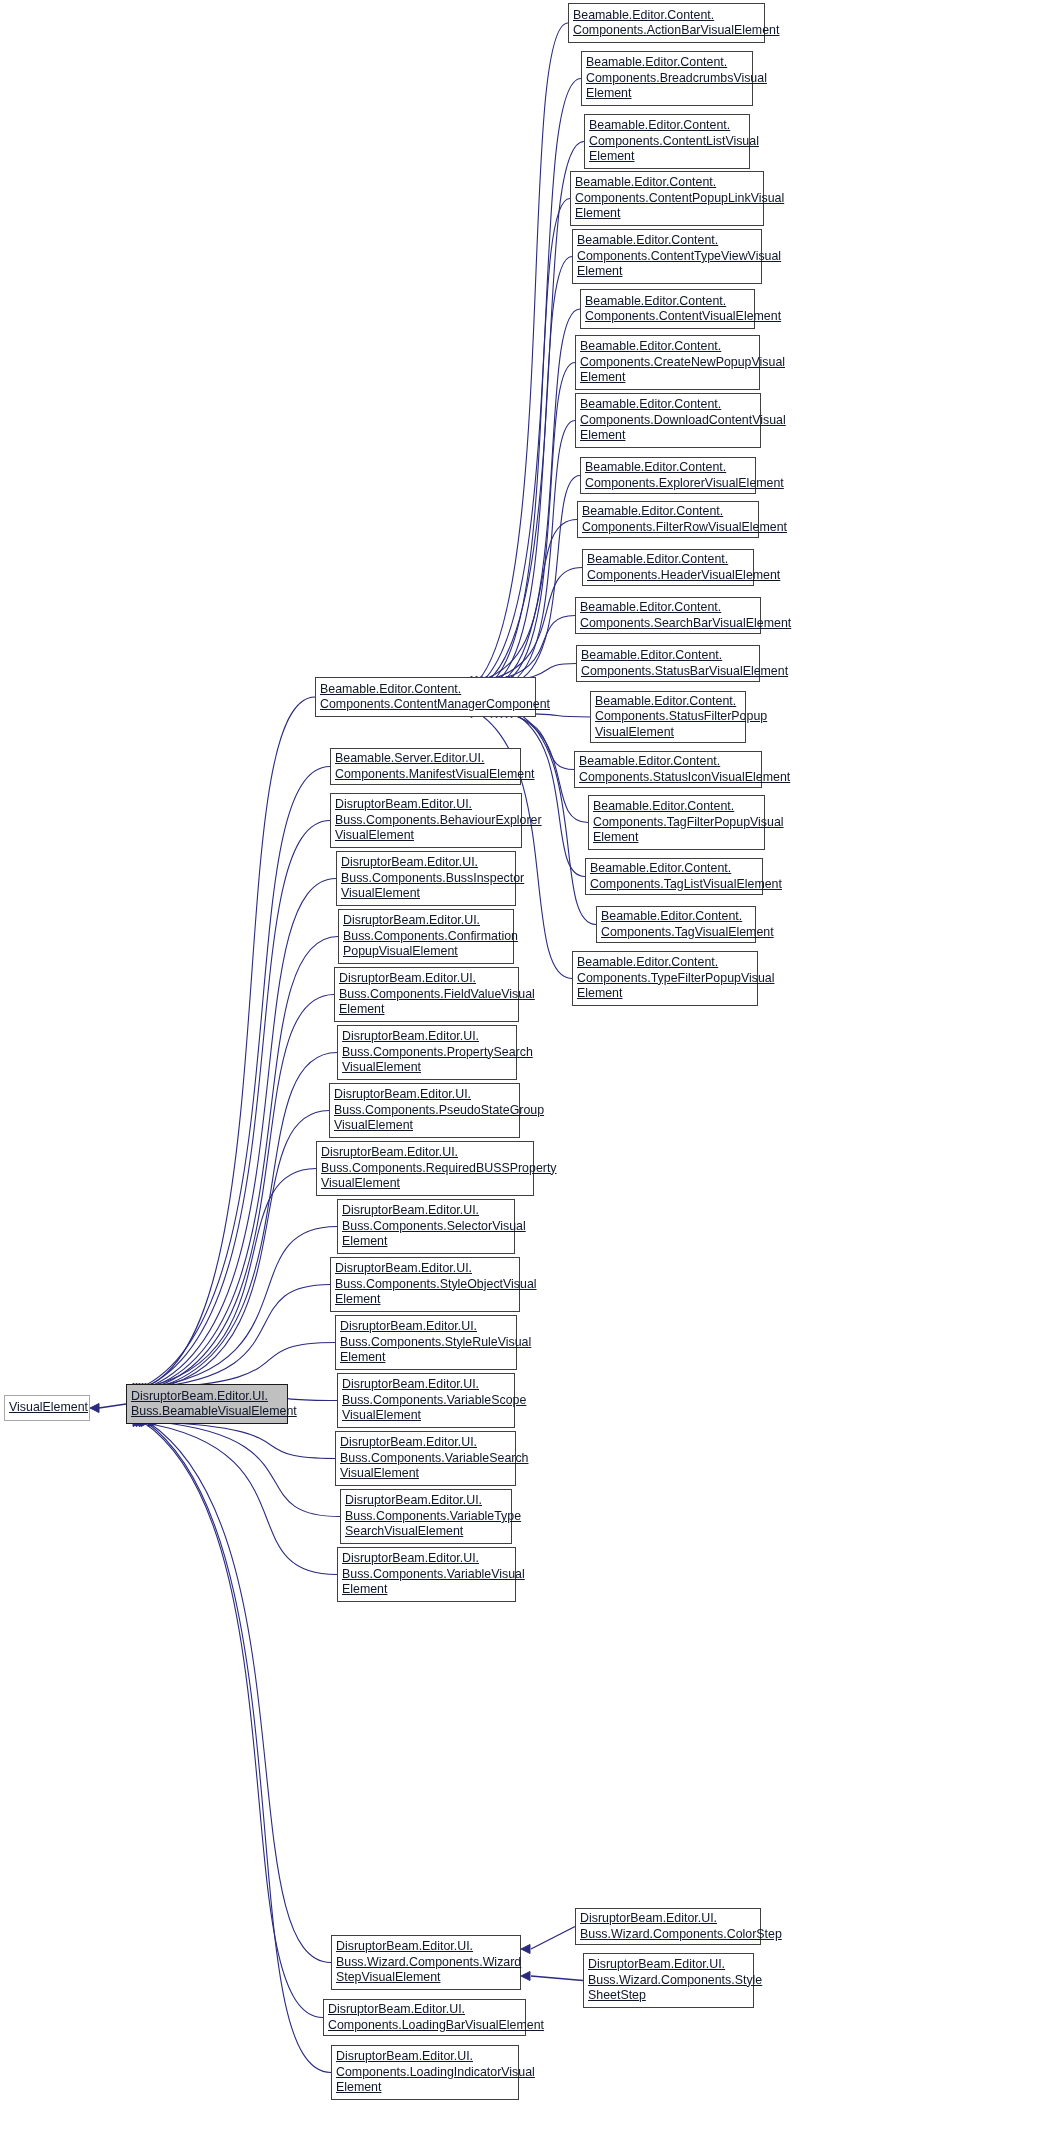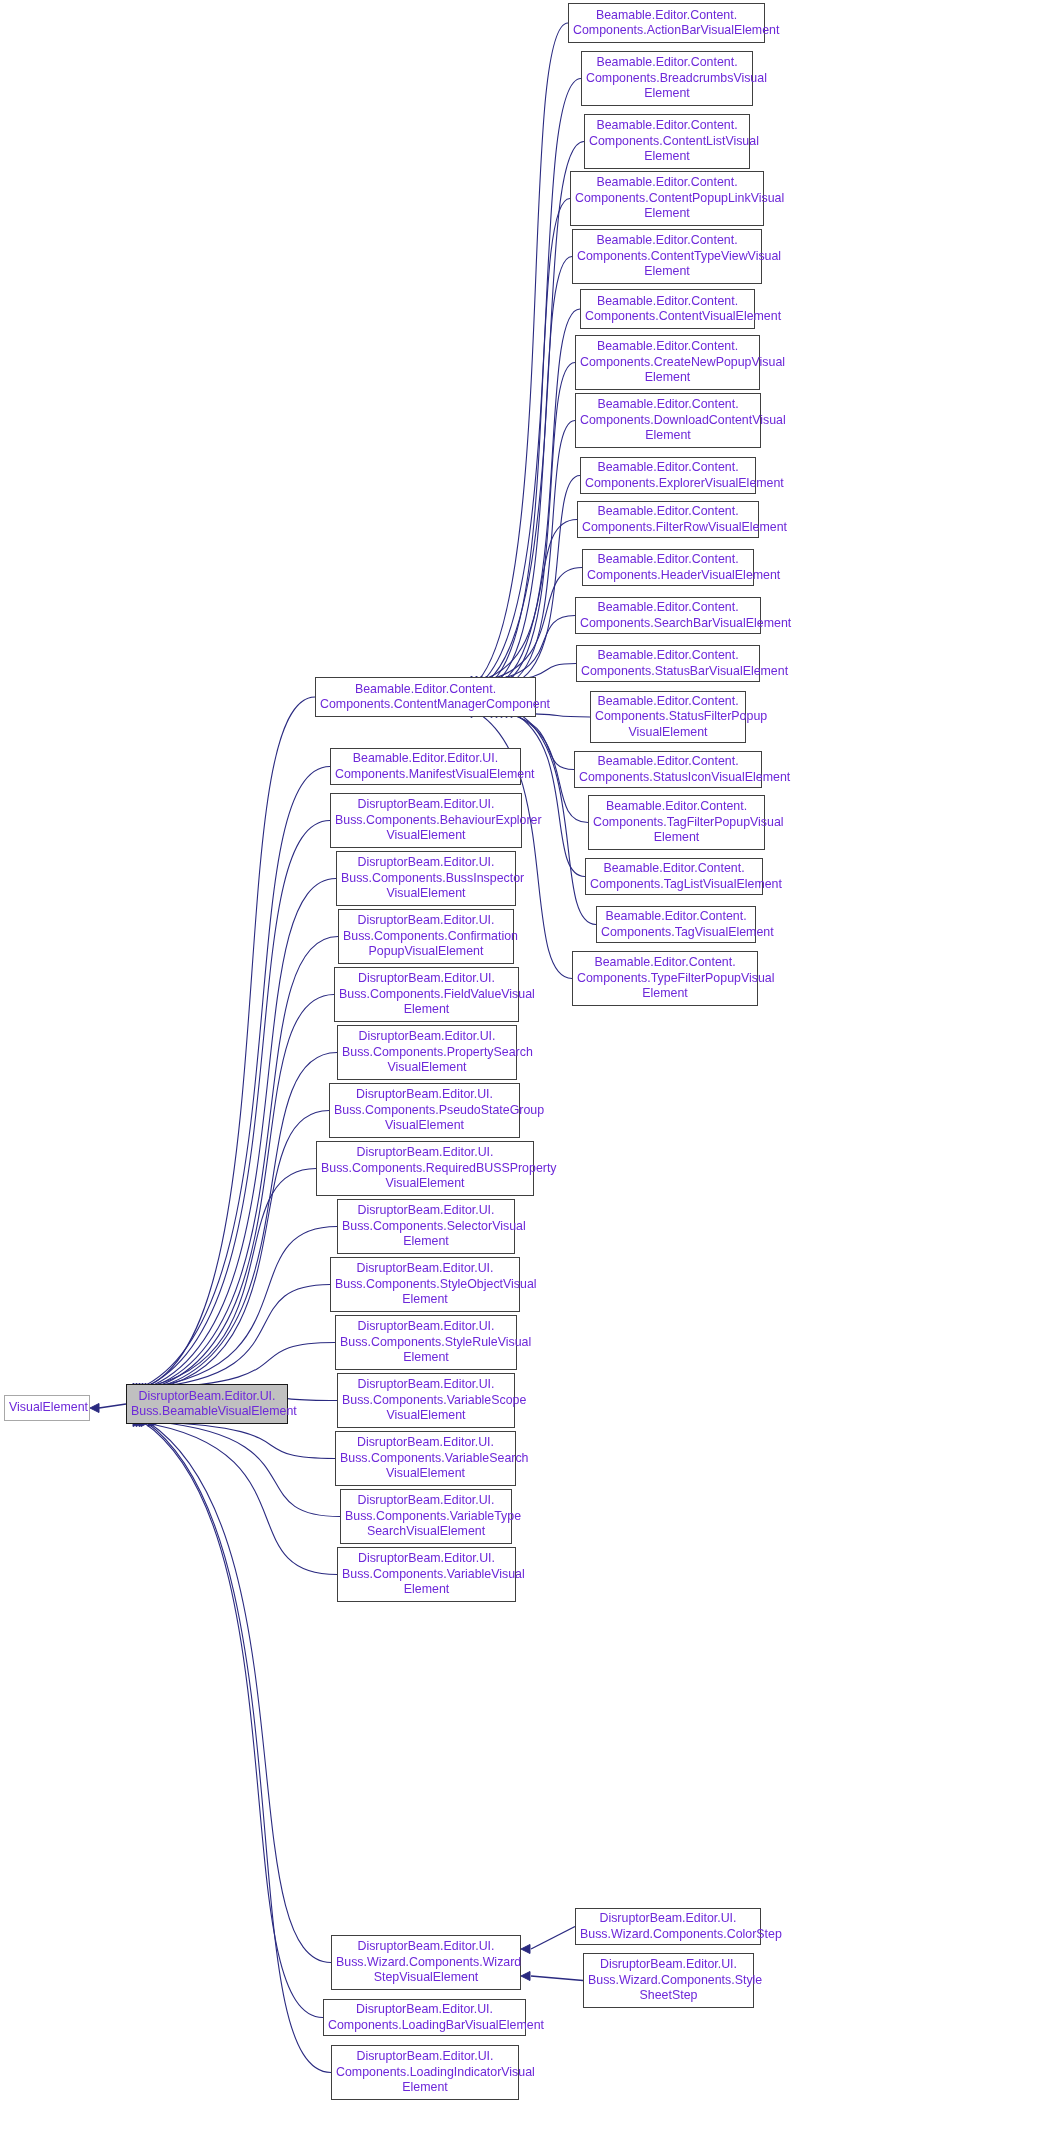--- a/index.html
+++ b/index.html
@@ -20,30 +20,31 @@
     left: 0; top: 0;
     width: 1049px;
     height: 2143px;
     pointer-events: none;
   }
   .node {
     position: absolute;
     box-sizing: border-box;
     border: 1px solid #404040;
     background: #ffffff;
-    color: #6d28d9;
+    color: #0f172a;
     font-size: 12.4px;
     line-height: 15.4px;
-    text-align: center;
+    text-align: left;
     display: flex;
     align-items: center;
     justify-content: center;
     padding: 2px 4px;
     white-space: pre-line;
     z-index: 2;
+    text-decoration: underline;
   }
   .node.root {
     background: #c0c0c0;
     border: 1px solid #1a1a1a;
   }
   .node.plain {
     border: 1px solid #a8a8a8;
   }
   .node .label {
     display: block;
@@ -187,21 +188,21 @@
       <div class="node" style="left: 588px; top: 795px; width: 177px; height: 55px;"><span class="label">Beamable.Editor.Content.
 Components.TagFilterPopupVisual
 Element</span></div>
       <div class="node" style="left: 585px; top: 858px; width: 178px; height: 37px;"><span class="label">Beamable.Editor.Content.
 Components.TagListVisualElement</span></div>
       <div class="node" style="left: 596px; top: 906px; width: 160px; height: 37px;"><span class="label">Beamable.Editor.Content.
 Components.TagVisualElement</span></div>
       <div class="node" style="left: 572px; top: 951px; width: 186px; height: 55px;"><span class="label">Beamable.Editor.Content.
 Components.TypeFilterPopupVisual
 Element</span></div>
-      <div class="node" style="left: 330px; top: 748px; width: 191px; height: 37px;"><span class="label">Beamable.Editor.Editor.UI.
+      <div class="node" style="left: 330px; top: 748px; width: 191px; height: 37px;"><span class="label">Beamable.Server.Editor.UI.
 Components.ManifestVisualElement</span></div>
       <div class="node" style="left: 330px; top: 793px; width: 192px; height: 55px;"><span class="label">DisruptorBeam.Editor.UI.
 Buss.Components.BehaviourExplorer
 VisualElement</span></div>
       <div class="node" style="left: 336px; top: 851px; width: 180px; height: 55px;"><span class="label">DisruptorBeam.Editor.UI.
 Buss.Components.BussInspector
 VisualElement</span></div>
       <div class="node" style="left: 338px; top: 909px; width: 176px; height: 55px;"><span class="label">DisruptorBeam.Editor.UI.
 Buss.Components.Confirmation
 PopupVisualElement</span></div>

